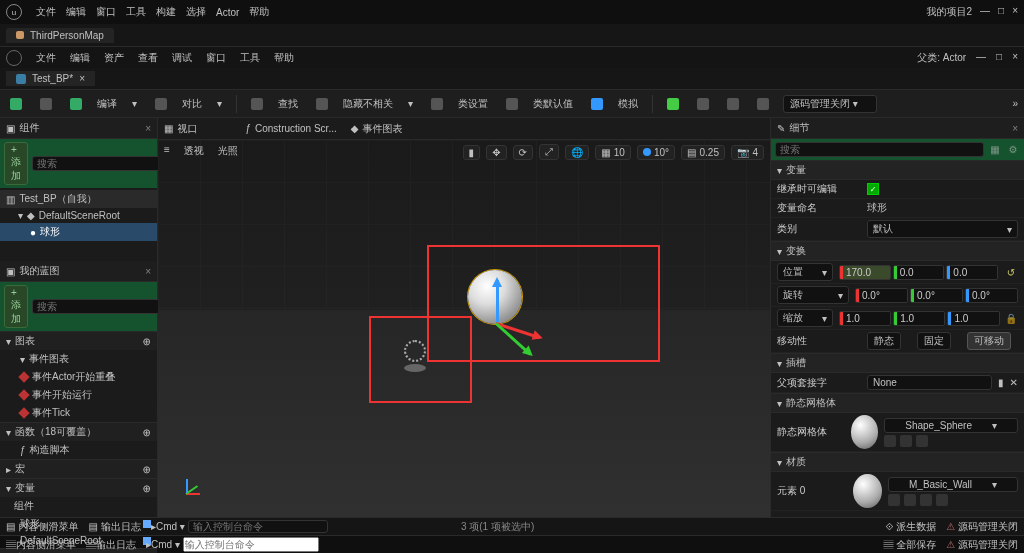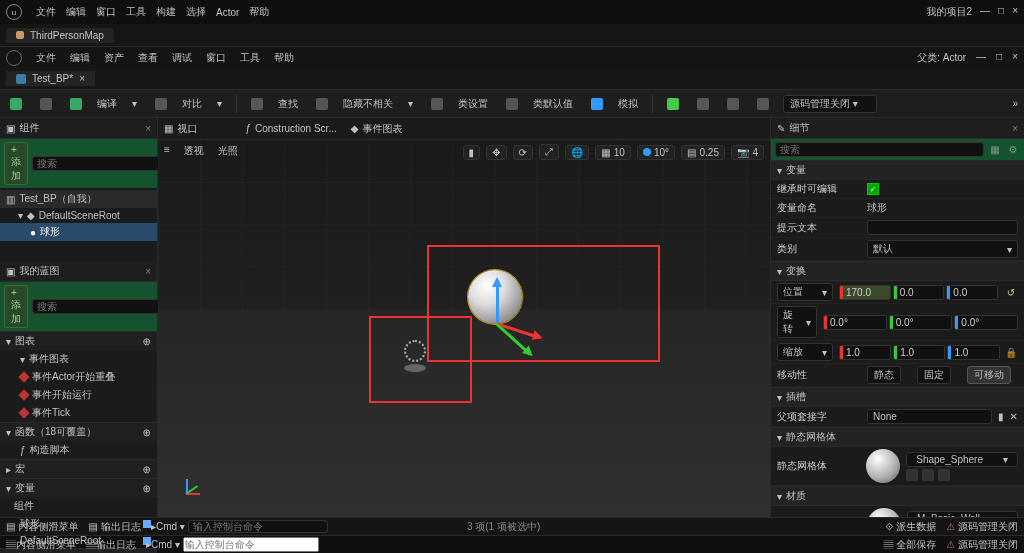--- a/index.html
+++ b/index.html
@@ -96,29 +96,29 @@
   .vec3 .cell.x .bar{background:#e33}.vec3 .cell.y .bar{background:#3c3}.vec3 .cell.z .bar{background:#39f}
   .vec3 .cell .num{flex:1;background:#111;padding:1px 3px;color:#ccc}
   .vec3 .cell .num.hl{background:#3a4a2a}
   .reset{width:14px;text-align:center;color:#cc6}
   .lockic{opacity:.6}
   .pillrow{display:flex;gap:16px}
   .pill{background:#111;border:1px solid #333;border-radius:3px;padding:1px 6px}
   .pill.on{background:#333;border-color:#555}
   .thumbr{display:flex;align-items:center;gap:6px}
   .thumb{width:34px;height:34px;border-radius:50%;background:radial-gradient(circle at 35% 30%,#fff,#aaa 60%,#555)}
-  .assetdd{display:flex;align-items:center;background:#111;border:1px solid #333;border-radius:3px;padding:1px 9px;gap:20px}
+  .assetdd{display:flex;align-items:center;background:#111;border:1px solid #333;border-radius:3px;padding:1px 20px;gap:20px}
   .miniicons{display:flex;gap:4px;margin-top:2px}
   .miniicons span{width:12px;height:12px;background:#333;border-radius:2px}
   
   .bottom1{height:18px;background:#151515;display:flex;align-items:center;padding:0 6px;gap:10px;border-top:1px solid #2a2a2a}
   .bottom1 .btab{display:flex;align-items:center;gap:3px}
   .bottom1 .cmd{flex:0 0 300px}
   .bottom1 .cmdin{background:#111;border:1px solid #333;border-radius:3px;padding:0 4px;color:#555;width:140px}
-  .bottom1 .status{margin-left:6px;color:#888}
+  .bottom1 .status{color:#888}
   .bottom1 .right{margin-left:auto;display:flex;gap:10px}
   .bottom2{height:18px;background:#0f0f0f;display:flex;align-items:center;padding:0 6px;gap:10px;border-top:1px solid #2a2a2a}
   .hinttxt{color:#a66}
 </style>
 </head>
 <body>
 
 <div class="topbar1">
   <div class="logo-circle">u</div>
   <div class="menu row">
@@ -417,24 +417,20 @@
         </div>
       <div class="drow">
           <span class="lbl">继承时可编辑</span>
           <span class="chk">✓</span>
         </div>
       <div class="drow">
           <span class="lbl">变量命名</span>
           <span class="val">球形</span>
         </div>
       <div class="drow">
-          <span class="lbl">提示文本</span>
-          <span class="val dropdown">&nbsp;</span>
-        </div>
-      <div class="drow">
           <span class="lbl">类别</span>
           <div class="dropdown" style="flex:1">
             <span>默认</span>
             <span class="arr">▾</span>
           </div>
         </div>
 
       <div class="cat">
           <span>▾</span>
           <span>变换</span>
@@ -454,21 +450,21 @@
               <div class="num">0.0</div>
             </div>
           <div class="cell z">
               <div class="bar"></div>
               <div class="num">0.0</div>
             </div>
         </div>
         <span class="reset">↺</span>
       </div>
       <div class="drow">
-        <div class="dropdown" style="width:40px">
+        <div class="dropdown" style="width:72px">
             <span>旋转</span>
             <span class="arr">▾</span>
           </div>
         <div class="vec3">
           <div class="cell x">
               <div class="bar"></div>
               <div class="num">0.0°</div>
             </div>
           <div class="cell y">
               <div class="bar"></div>

